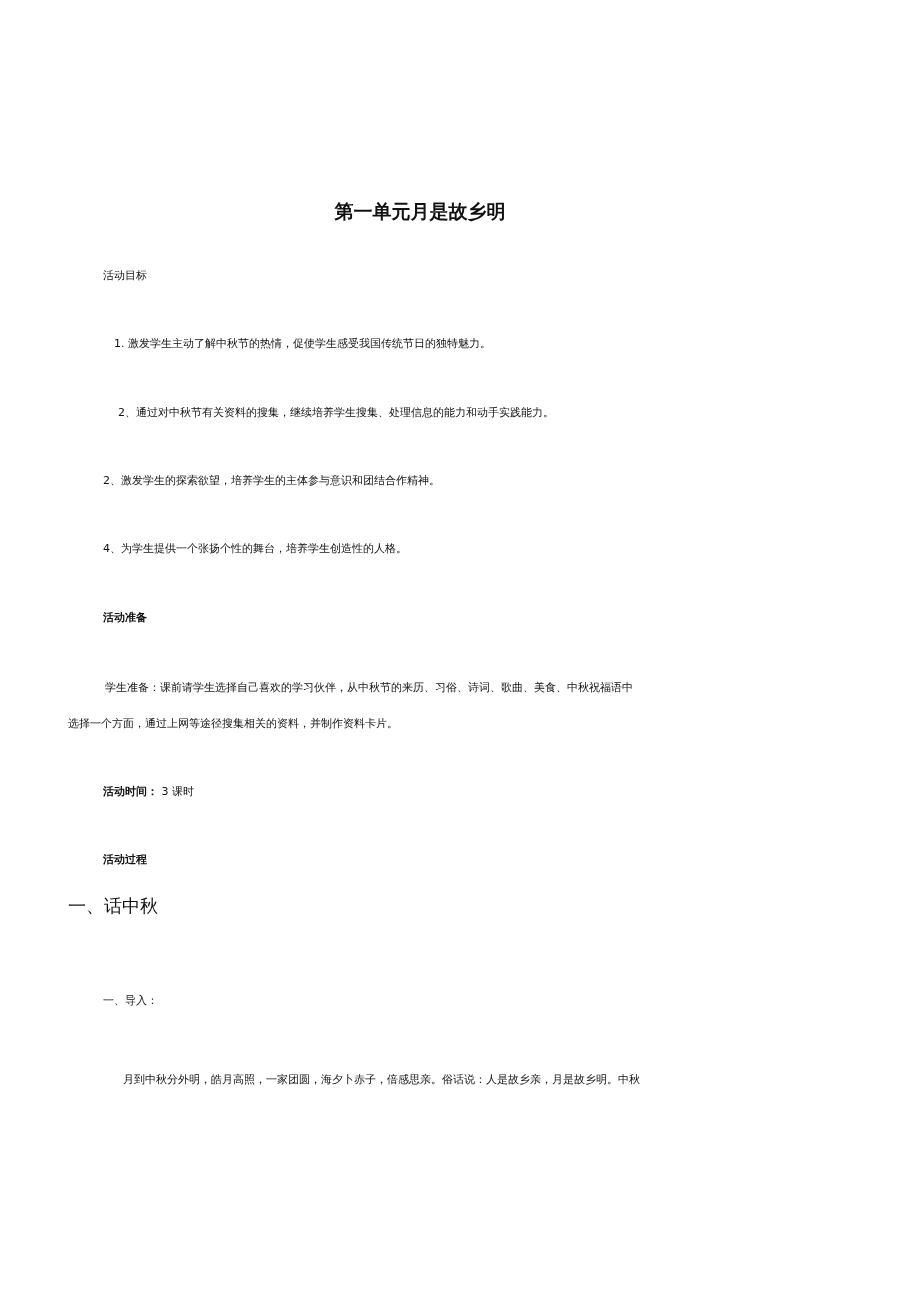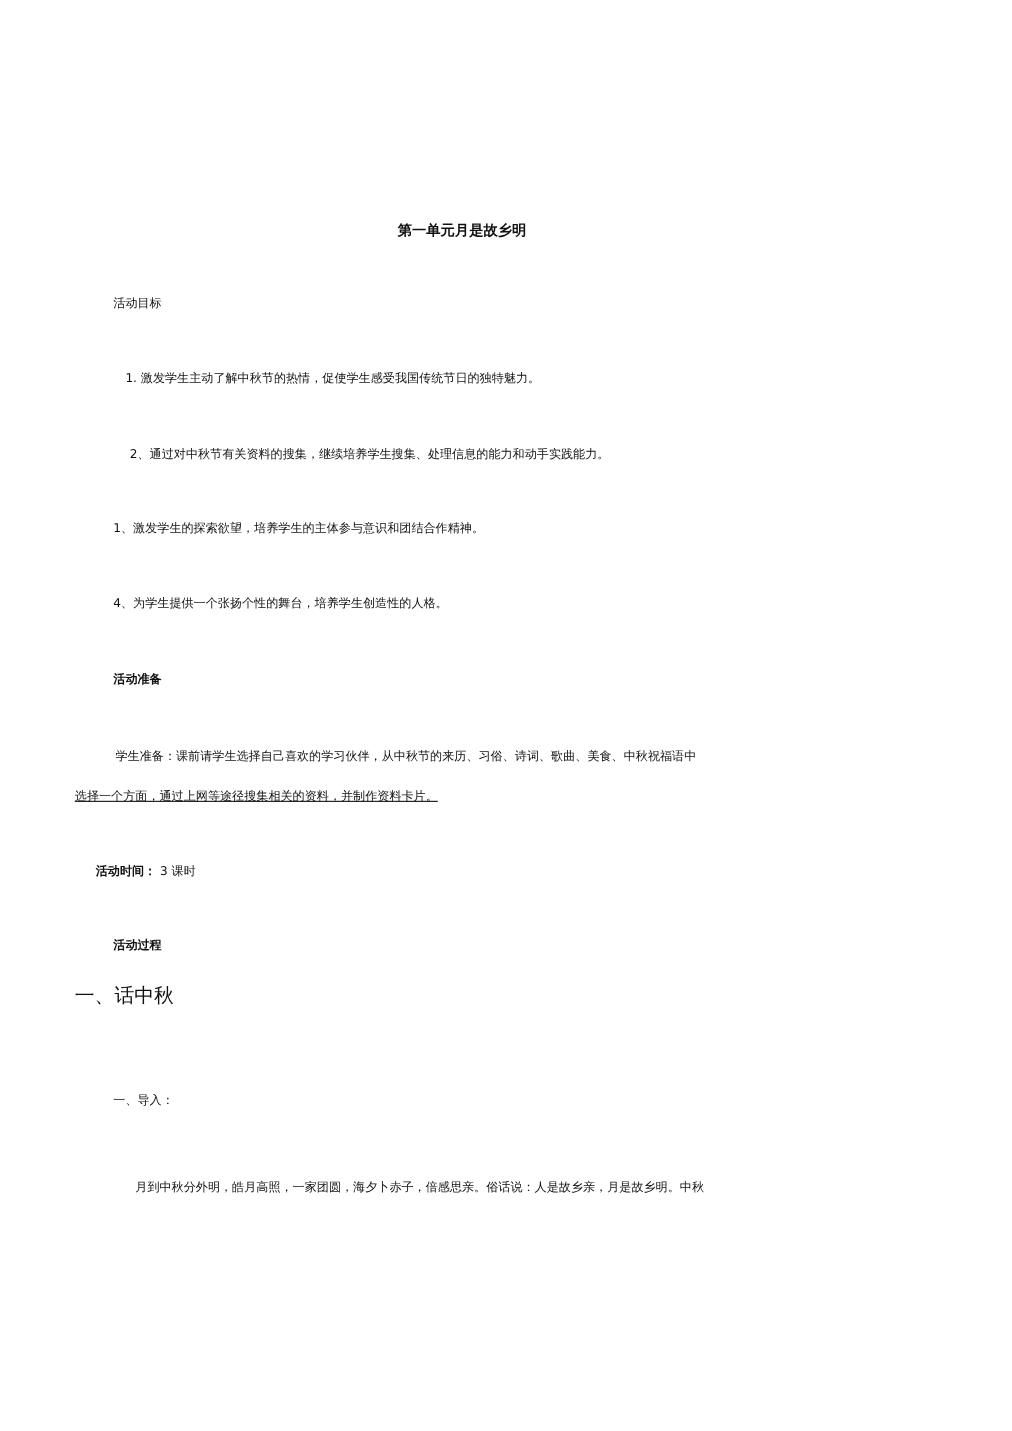--- a/index.html
+++ b/index.html
@@ -20,47 +20,47 @@
       white-space: nowrap;
       font-size: 11px;
       line-height: 20px;
     }
     .bold { font-weight: bold; }
     .title {
       left: 0;
       width: 840px;
       text-align: center;
       top: 201px;
-      font-size: 13px;
+      font-size: 19px;
       font-weight: bold;
     }
     .h1 {
       font-size: 18px;
       line-height: 24px;
     }
   </style>
 </head>
 <body>
 
 <div>
   <div class="line title">第一单元月是故乡明</div>
 
   <div class="line" style="left:103px; top:266px;">活动目标</div>
 
   <div class="line" style="left:103px; top:334px;margin-left:11px;">1. 激发学生主动了解中秋节的热情，促使学生感受我国传统节日的独特魅力。</div>
   <div class="line" style="left:118px; top:403px;">2、通过对中秋节有关资料的搜集，继续培养学生搜集、处理信息的能力和动手实践能力。</div>
-  <div class="line" style="left:103px; top:471px;">1、激发学生的探索欲望，培养学生的主体参与意识和团结合作精神。</div>
+  <div class="line" style="left:103px; top:471px;">2、激发学生的探索欲望，培养学生的主体参与意识和团结合作精神。</div>
   <div class="line" style="left:103px; top:539px;">4、为学生提供一个张扬个性的舞台，培养学生创造性的人格。</div>
 
   <div class="line bold" style="left:103px; top:608px;">活动准备</div>
 
   <div class="line" style="left:105px; top:678px;">学生准备：课前请学生选择自己喜欢的学习伙伴，从中秋节的来历、习俗、诗词、歌曲、美食、中秋祝福语中</div>
-  <div class="line" style="left:68px; top:714px;text-decoration:underline;">选择一个方面，通过上网等途径搜集相关的资料，并制作资料卡片。</div>
+  <div class="line" style="left:68px; top:714px;">选择一个方面，通过上网等途径搜集相关的资料，并制作资料卡片。</div>
 
-  <div class="line" style="left:87px; top:782px;">
+  <div class="line" style="left:103px; top:782px;">
     <span class="bold">活动时间：</span><span> 3 课时</span>
   </div>
 
   <div class="line bold" style="left:103px; top:850px;">活动过程</div>
 
   <div class="line h1" style="left:68px; top:894px;">一、话中秋</div>
 
   <div class="line" style="left:103px; top:991px;">一、导入：</div>
 
   <div class="line" style="left:103px; top:1070px;margin-left:20px;">月到中秋分外明，皓月高照，一家团圆，海夕卜赤子，倍感思亲。俗话说：人是故乡亲，月是故乡明。中秋</div>

